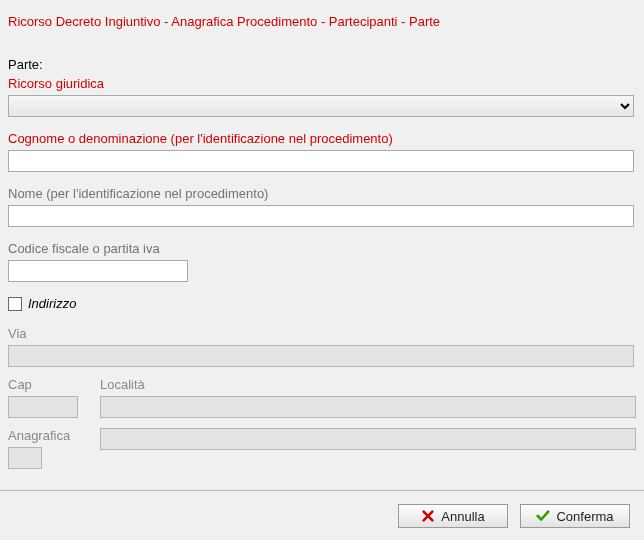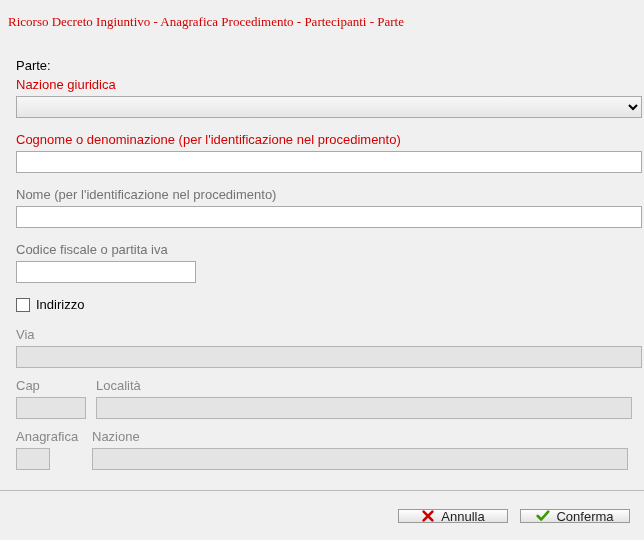--- a/index.html
+++ b/index.html
@@ -9,40 +9,39 @@
     font-family: Arial, Helvetica, sans-serif;
     font-size: 13px;
     background: #f0f0f0;
     color: #000;
   }
   .container { width: 644px; height: 540px; position: relative; background: #f0f0f0; }
   .header {
     color: #d40000;
     font-size: 13px;
     padding: 14px 8px 8px 8px;
-    font-family: Liberation Serif, serif;
   }
-  .form-body { padding: 0 16px; }
+  .form-body { padding: 0 8px; }
   .label { display: block; margin-top: 14px; margin-bottom: 4px; }
   .label.red { color: #d40000; }
   .label.black { color: #737373; }
   .section-label { color: #000; margin-top: 20px; margin-bottom: 4px; display: block; }
   select.full, input.full {
     width: 626px; height: 22px;
     border: 1px solid #aaa;
     background: #fff;
     font-size: 13px;
     padding: 0 4px;
   }
   select.full {
     background: linear-gradient(#f7f7f7,#e6e6e6);
     height: 22px;
   }
   input.short { width: 180px; height: 22px; border: 1px solid #aaa; background: #fff; padding: 0 4px; font-size: 13px; }
-  .cb-row { margin-top: 14px; display: flex; align-items: center; gap: 6px; }
+  .cb-row { margin-top: 14px; display: flex; align-items: center; gap: 6px; font-style: italic; }
   .cb { width: 14px; height: 14px; border: 1px solid #666; background: #fff; }
   .addr-grid { margin-top: 15px; }
   .addr-label { color: #888; display: block; margin-top: 10px; margin-bottom: 4px; }
   input.dis {
     height: 22px;
     border: 1px solid #b5b5b5;
     background: #e4e4e4;
     padding: 0 4px;
     font-size: 13px;
   }
@@ -58,41 +57,41 @@
     position: absolute; left: 0; right: 0; top: 490px;
     height: 1px; background: #bbb;
   }
   .footer {
     position: absolute; left: 0; right: 0; bottom: 0;
     height: 48px;
     display: flex; justify-content: flex-end; align-items: center;
     gap: 12px; padding-right: 14px;
   }
   .btn {
-    width: 110px; height: 14px;
+    width: 110px; height: 24px;
     border: 1px solid #9a9a9a;
     background: linear-gradient(#fefefe,#e3e3e3);
     display: flex; align-items: center; justify-content: center;
     gap: 6px; cursor: pointer;
     font-size: 13px; color: #222;
   }
   .btn svg { width: 14px; height: 14px; }
 </style>
 </head>
 <body>
 
 <div class="container">
 
   <div class="header">Ricorso Decreto Ingiuntivo - Anagrafica Procedimento - Partecipanti - Parte</div>
 
   <div class="form-body">
 
     <span class="section-label">Parte:</span>
 
-    <span class="label red" style="margin-top:4px">Nazione giuridica</span>
+    <span class="label red" style="margin-top:4px">Ricorso giuridica</span>
     <select class="full"></select>
 
     <span class="label red">Cognome o denominazione (per l'identificazione nel procedimento)</span>
     <input class="full" type="text" value="" style="">
 
     <span class="label black">Nome (per l'identificazione nel procedimento)</span>
     <input class="full" type="text" value="" style="">
 
     <span class="label black">Codice fiscale o partita iva</span>
     <input class="short" type="text" value="" style="">
@@ -116,21 +115,20 @@
           <input class="dis loc" type="text" disabled="" value="" style="">
         </div>
       </div>
 
       <div class="row2">
         <div class="col-cap">
           <span class="addr-label">Anagrafica</span>
           <input class="dis prov" type="text" disabled="" value="" style="">
         </div>
         <div class="col-naz">
-          <span class="addr-label">Nazione</span>
           <input class="dis loc" type="text" disabled="" value="" style="">
         </div>
       </div>
     </div>
 
   </div>
 
   <div class="hr"></div>
 
   <div class="footer">

